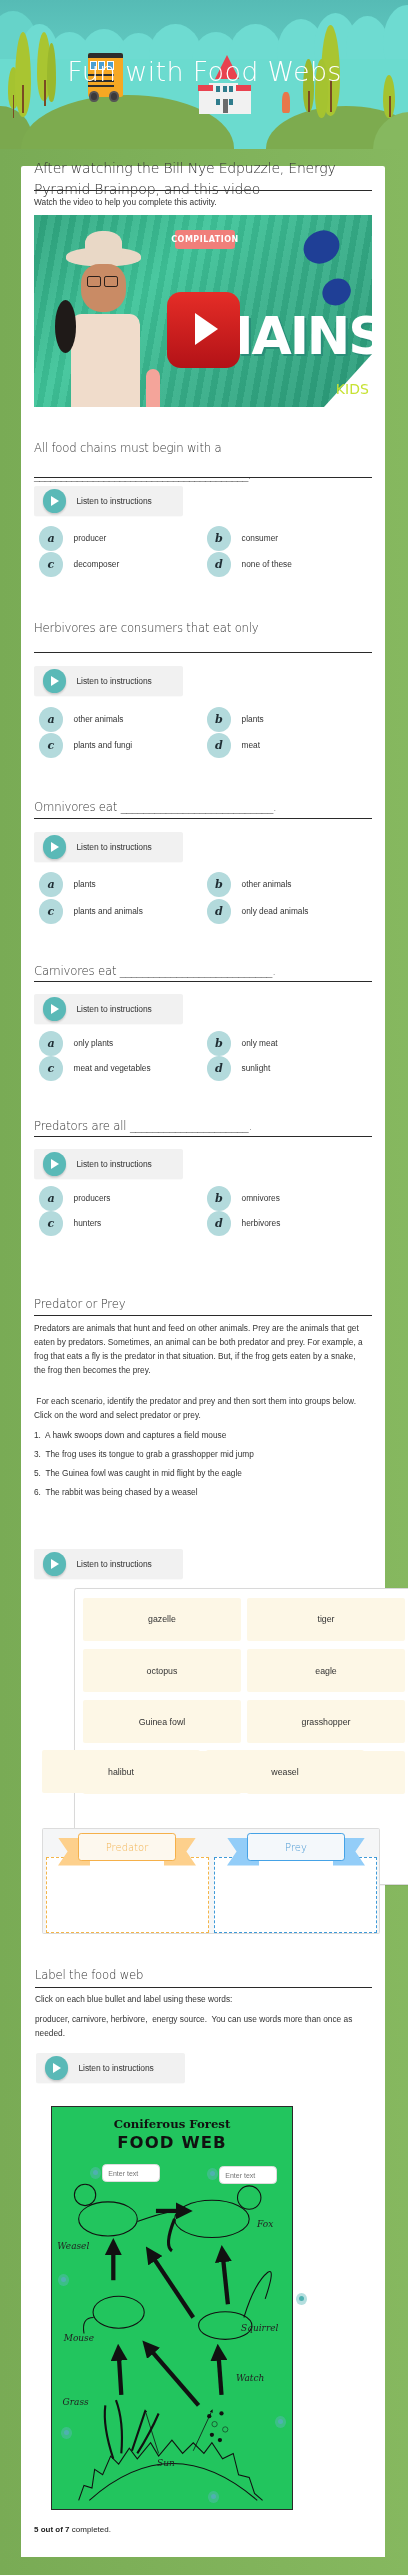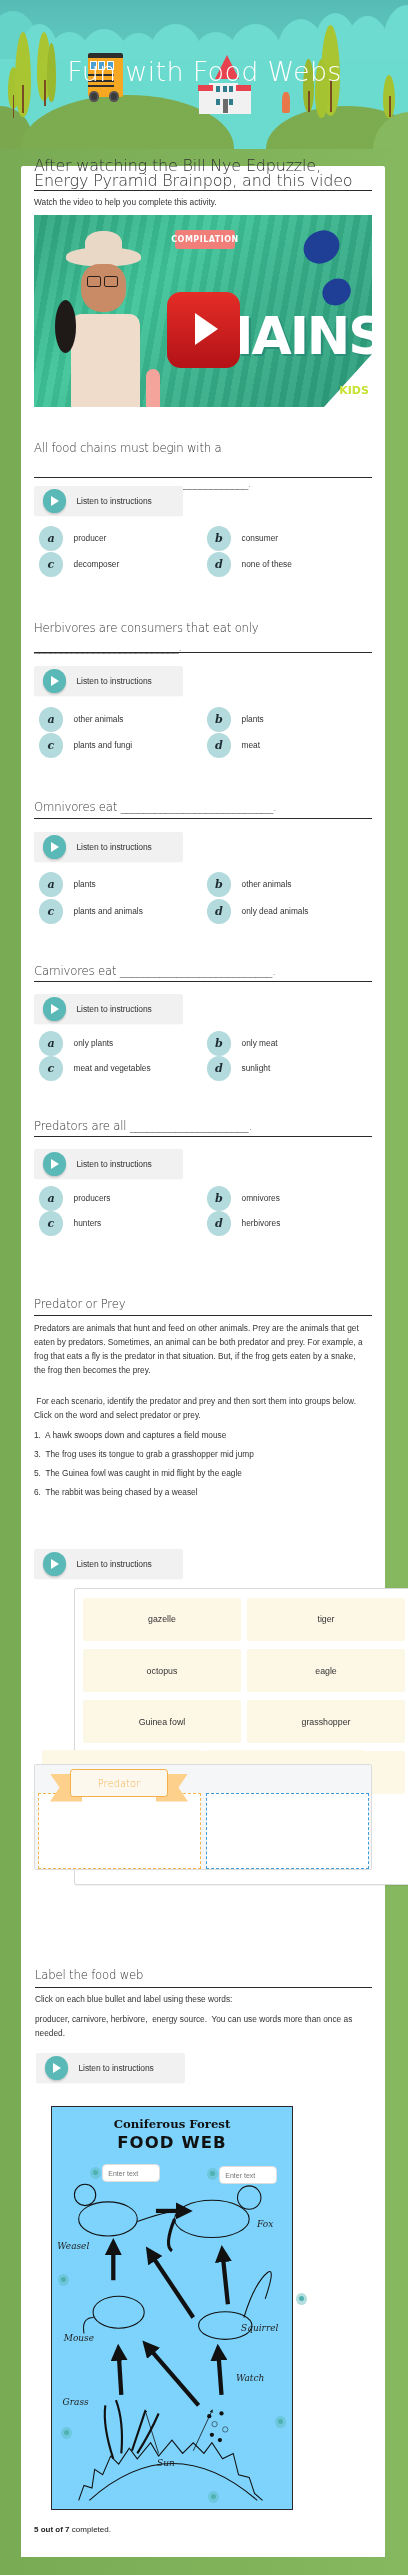--- a/index.html
+++ b/index.html
@@ -108,21 +108,21 @@
     position: absolute; left: 20px; top: 0; width: 98px; height: 28px;
     border-radius: 3.2px; display: flex; align-items: center; justify-content: center;
     font-family: "DejaVu Sans", sans-serif; font-weight: 300; font-size: 10px;
   }
   .ribbon.pred .face { background: #fdf8ee; border: 1.1px solid #f5b04a; color: #f2b557; }
   .ribbon.prey .face { background: #f4f8fb; border: 1.1px solid #45a2e6; color: #4a98d3; }
 
   
   .fw {
     position: absolute; left: 51px; top: 2106px; width: 242px; height: 404px;
-    border: 1.1px solid #2a2a2a; background: #7dd3fc;
+    border: 1.1px solid #2a2a2a; background: #22c55e;
   }
   .fw-title1 { position: absolute; left: 0; top: 9.6px; width: 100%; text-align: center; font-family: "DejaVu Serif", serif; font-weight: bold; font-size: 11.7px; color: #111; }
   .fw-title2 { position: absolute; left: 0; top: 25.6px; width: 100%; text-align: center; font-family: "DejaVu Sans", sans-serif; font-weight: bold; font-size: 16.5px; letter-spacing: 1.1px; color: #111; }
   .fw-label { position: absolute; font-family: "DejaVu Serif", serif; font-style: italic; font-size: 9px; color: #222; }
   .hotspot {
     position: absolute; width: 10.6px; height: 11.7px; border-radius: 50%;
     background: rgba(90,185,183,0.45); cursor: pointer;
   }
   .hotspot::after {
     content: ""; position: absolute; left: 2.7px; top: 3.2px; width: 5.3px; height: 5.3px; border-radius: 50%; background: #4fb1b0;
@@ -201,21 +201,21 @@
   <div class="house-win" style="left:216px;top:99px"></div>
   <div class="house-win" style="left:229px;top:99px"></div>
   <div style="position:absolute;left:223px;top:99px;width:4.8px;height:14.4px;background:#6b6b6b"></div>
 
   <h1 class="banner-title">Fun with Food Webs</h1>
 </div>
 
 <div class="card"></div>
 
 <div class="section" style="top:158px">
-  <h2 class="sec-title" style="line-height:15px;font-size:16px">After watching the Bill Nye Edpuzzle, Energy Pyramid Brainpop, and this video</h2>
+  <h2 class="sec-title" style="line-height:21px;font-size:14px">After watching the Bill Nye Edpuzzle, Energy Pyramid Brainpop, and this video</h2>
 </div>
 <div class="section" style="top:190px">
     <div class="divider"></div>
   </div>
 <div class="section body-text" style="top:195px">Watch the video to help you complete this activity.</div>
 
 <div style="position:absolute;left:34px;top:215px;width:338px;height:192px;overflow:hidden;background:linear-gradient(135deg,#2fa57f 0%,#3fc59a 35%,#37b08a 60%,#2a9a78 100%);cursor:pointer">
 
   <div style="position:absolute;left:0;top:0;width:338px;height:192px;background:repeating-linear-gradient(100deg,rgba(255,255,255,0.06) 0 7.5px,rgba(0,0,0,0.05) 7.5px 14px)"></div>
 
@@ -229,30 +229,30 @@
 
   <div style="position:absolute;left:112px;top:154px;width:14px;height:38px;background:#f4a49a;border-radius:7px 7px 0 0"></div>
 
   <div style="position:absolute;left:141px;top:15px;width:60px;height:19px;background:#f07f7a;border-radius:3.2px;color:#fff;font-family:'DejaVu Sans',sans-serif;font-weight:bold;font-size:8px;display:flex;align-items:center;justify-content:center;letter-spacing:0.5px">COMPILATION</div>
   <div style="position:absolute;left:140px;top:95px;color:#fff;font-family:'DejaVu Sans',sans-serif;font-weight:bold;font-size:52px;line-height:53px;letter-spacing:-2.1px;text-shadow:2.1px 2.1px 0 #2a8e79">CHAINS</div>
 
   <div style="position:absolute;left:269px;top:16px;width:37px;height:32px;background:#1f3f96;border-radius:50%;transform:rotate(-30deg)"></div>
   <div style="position:absolute;left:288px;top:64px;width:29px;height:25.6px;background:#1f3f96;border-radius:50%;transform:rotate(-30deg)"></div>
 
   <div style="position:absolute;right:0;bottom:0;width:0;height:0;border-left:48px solid transparent;border-bottom:53px solid #ffffff"></div>
-  <div style="position:absolute;right:3.2px;bottom:9.6px;color:#c7e233;font-family:'DejaVu Sans',sans-serif;font-weight:bold;font-size:11px">KIDS</div>
+  <div style="position:absolute;right:3.2px;bottom:9.6px;color:#c7e233;font-family:'DejaVu Sans',sans-serif;font-weight:normal;font-size:14px">KIDS</div>
 
   <div style="position:absolute;left:133px;top:77px;width:73px;height:76px;background:linear-gradient(180deg,#e52d27,#b31217);border-radius:14px;cursor:pointer">
     <div style="position:absolute;left:28px;top:21px;border-left:23.4px solid #fff;border-top:16px solid transparent;border-bottom:16px solid transparent"></div>
   </div>
 </div>
 
 <div class="section" style="top:438px">
   <div class="sec-title">All food chains must begin with a</div>
-  <div class="sec-title" style="margin-top:16px;line-height:18px;letter-spacing:-0.5px">________________________________________.</div>
+  <div class="sec-title" style="margin-top:8px;line-height:18px;letter-spacing:-0.5px">________________________________________.</div>
 </div>
 <div class="section" style="top:477px">
     <div class="divider"></div>
   </div>
 <div class="listen-btn" style="left:34px;top:486px">
   <div class="play"></div>
   <span class="lbl">Listen to instructions</span>
 </div>
 <div class="opt" style="left:39px;top:526px">
     <div class="badge">a</div>
@@ -266,21 +266,20 @@
     <div class="badge">c</div>
     <span class="otext">decomposer</span>
   </div>
 <div class="opt" style="left:207px;top:552px">
     <div class="badge">d</div>
     <span class="otext">none of these</span>
   </div>
 
 <div class="section" style="top:618px">
   <div class="sec-title">Herbivores are consumers that eat only</div>
-  <div class="sec-title" style="line-height:18px;letter-spacing:-0.5px">___________________________.</div>
 </div>
 <div class="section" style="top:652px">
     <div class="divider"></div>
   </div>
 <div class="listen-btn" style="left:34px;top:666px">
   <div class="play"></div>
   <span class="lbl">Listen to instructions</span>
 </div>
 <div class="opt" style="left:39px;top:707px">
     <div class="badge">a</div>
@@ -409,30 +408,35 @@
   <div class="tile" style="left:8px;top:162px">frog</div>
   <div class="tile" style="left:172px;top:162px">rabbit</div>
 
 </div>
 
 <div class="tile" style="left:42px;top:1750px">halibut</div>
 <div class="tile" style="left:206px;top:1750px">weasel</div>
 
 <style>
   .bank { height: 297px; top: 1588px; margin-left: 40px; }
-  .sortbox { top: 1764px; }
+  .sortbox { top: 1828px; margin-left: 8px; }
 </style>
 
 <div class="sortbox">
   <div class="bin pred"></div>
   <div class="bin prey"></div>
   <div class="ribbon pred" style="left:15px">
     <div class="tail" style="left:0;background:#fdd08c;clip-path:polygon(0 0,100% 0,100% 100%,0 100%,30% 50%)"></div>
     <div class="tail" style="left:106px;background:#fdd08c;clip-path:polygon(0 0,100% 0,70% 50%,100% 100%,0 100%)"></div>
     <div class="face">Predator</div>
+  </div>
+  <div class="ribbon prey" style="left:184px">
+    <div class="tail" style="left:0;background:#93cdf8;clip-path:polygon(0 0,100% 0,100% 100%,0 100%,30% 50%)"></div>
+    <div class="tail" style="left:106px;background:#93cdf8;clip-path:polygon(0 0,100% 0,70% 50%,100% 100%,0 100%)"></div>
+    <div class="face">Prey</div>
   </div>
 </div>
 
 <div class="section" style="top:1965px;left:35px">
   <div class="sec-title">Label the food web</div>
 </div>
 <div class="section" style="top:1987px;left:35px;width:337px">
     <div class="divider" style="width:337px"></div>
   </div>
 <div class="section body-text" style="top:1992px;left:35px">Click on each blue bullet and label using these words:</div>

